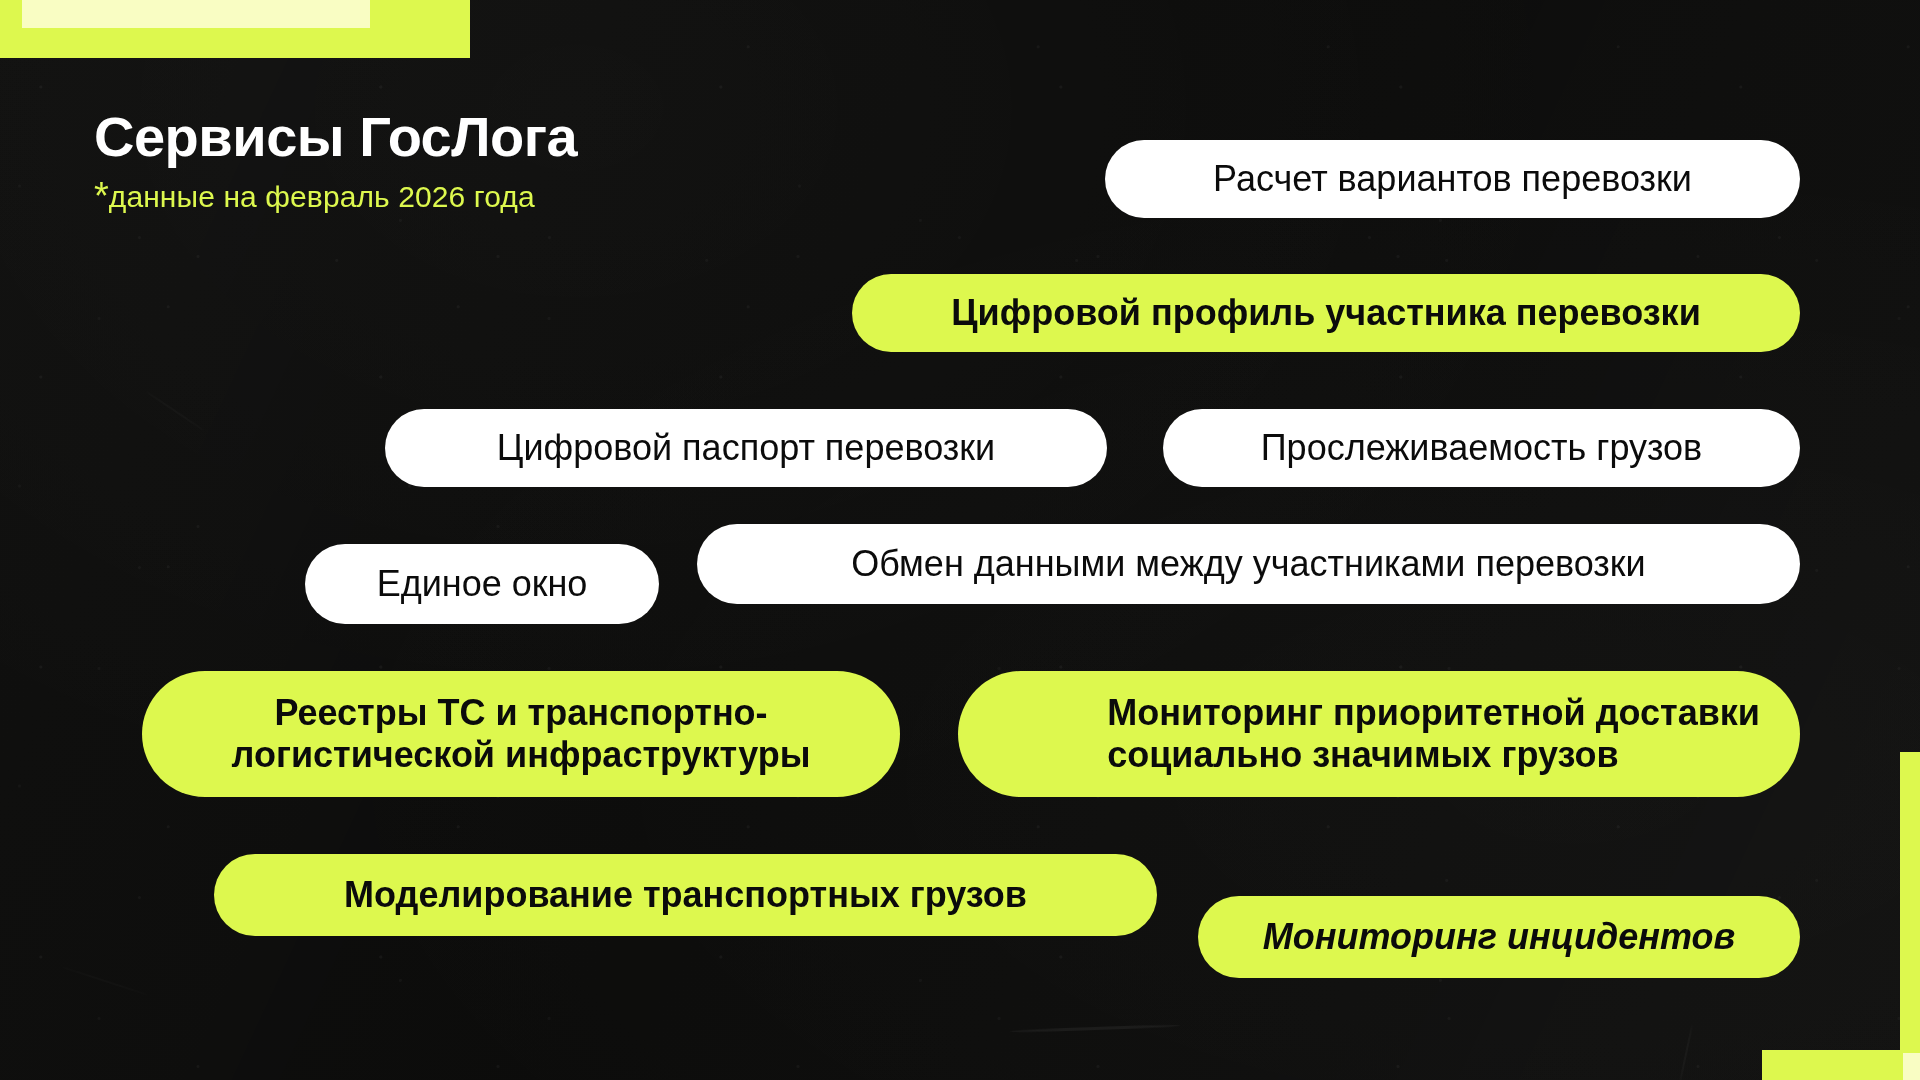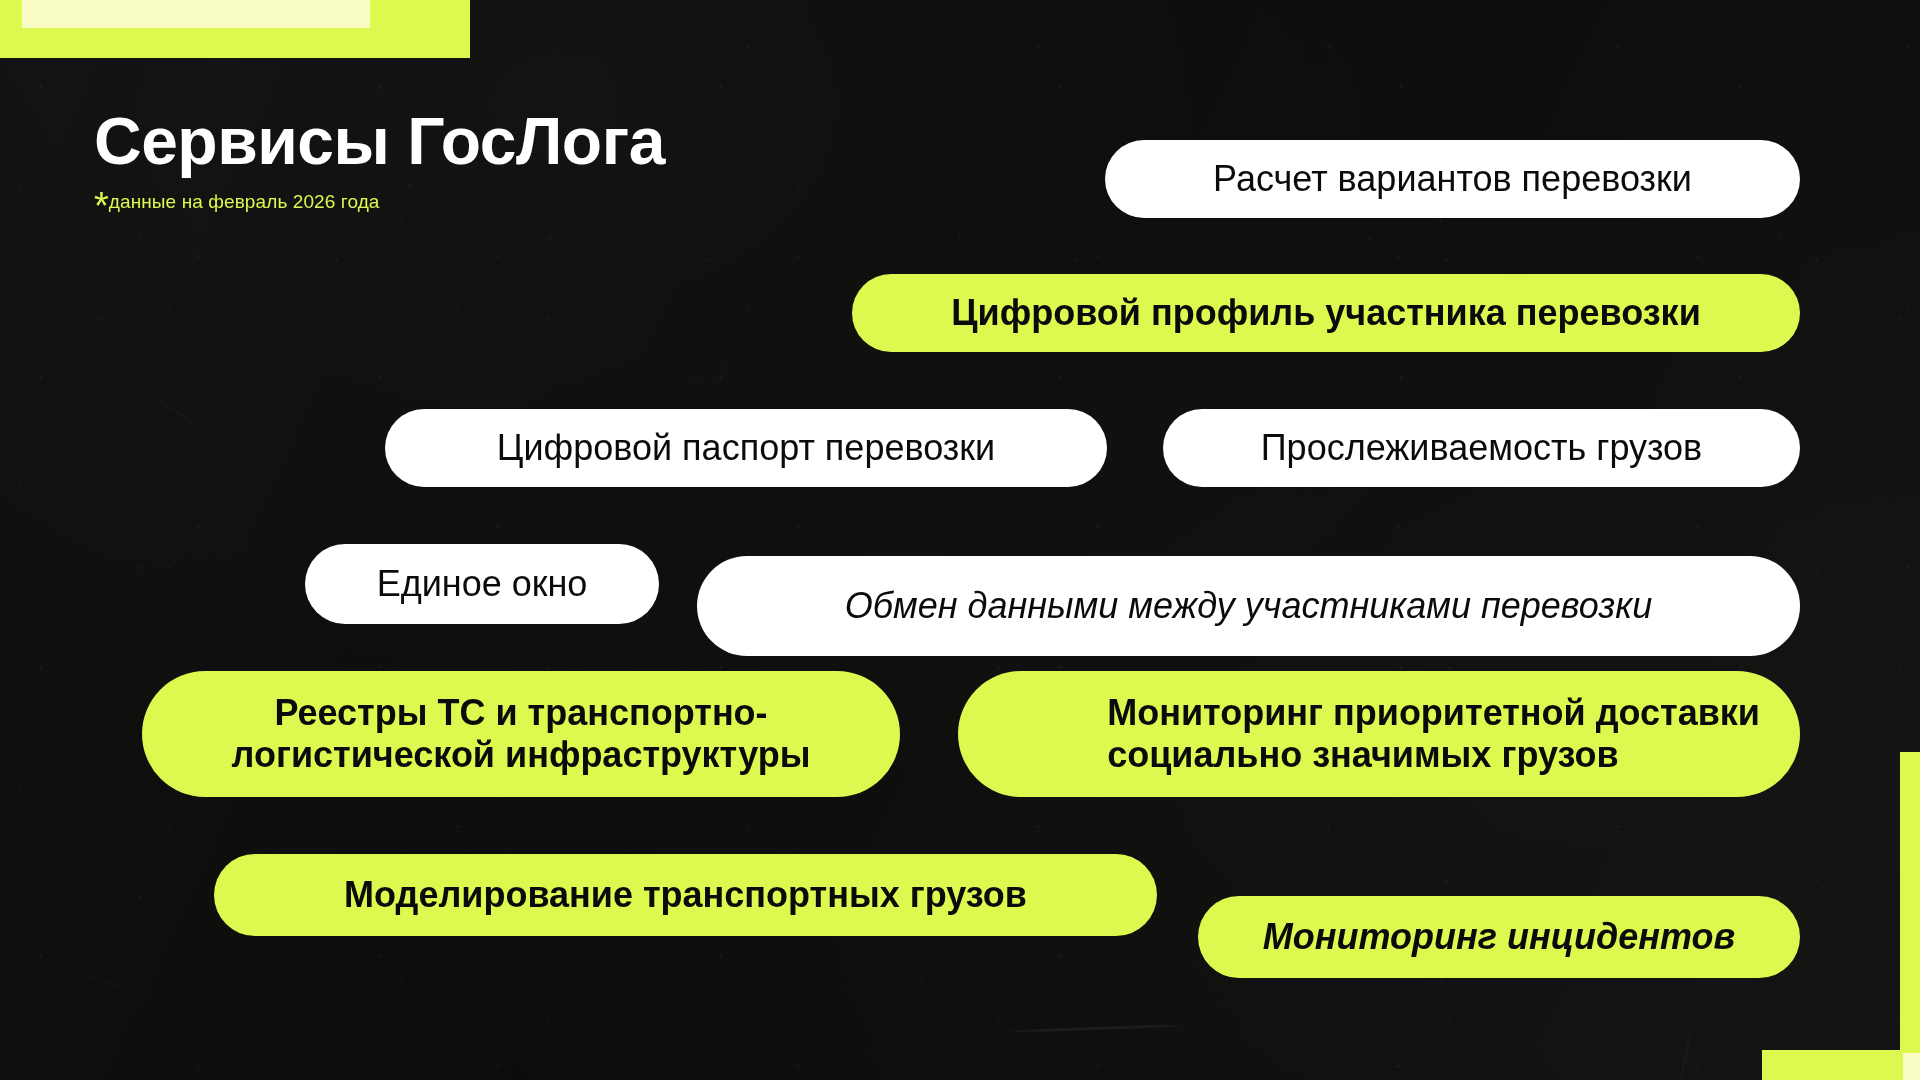--- a/index.html
+++ b/index.html
@@ -95,42 +95,42 @@
     --cream:#f9fdc3;
   }
 
   
   .heading {
     position:absolute;
     left:94px;
     top:108px;
   }
   .page-title {
-    font-size:66px;
+    font-size:56px;
     font-weight:bold;
     color:#ffffff;
     letter-spacing:-.5px;
     line-height:1.02;
     white-space:nowrap;
   }
   .subtitle {
     margin-top:6px;
     display:flex;
     align-items:flex-start;
     color:var(--lime);
     white-space:nowrap;
   }
   .subtitle .asterisk {
     font-size:38px;
     line-height:1;
     position:relative;
     top:6px;
   }
   .subtitle .sub-text {
-    font-size:19px;
+    font-size:30px;
     line-height:1;
     position:relative;
     top:11px;
     letter-spacing:.1px;
   }
 
   
   .pill {
     position:absolute;
     display:flex;
@@ -145,21 +145,21 @@
   .pill.lime  { background:var(--lime); color:#0b0b0b; font-weight:bold; }
   .pill.center { justify-content:center; text-align:center; }
   .pill.right  { justify-content:flex-end; text-align:left; }
 
   
   #pill-raschet          { left:1105px; top:140px;  width:695px;  height:78px; }
   #pill-cifrovoy-profil  { left:852px;  top:274px;  width:948px;  height:78px; }
   #pill-cifrovoy-pasport { left:385px;  top:409px;  width:722px;  height:78px; }
   #pill-proslezhivaemost { left:1163px; top:409px;  width:637px;  height:78px;text-align:center; }
   #pill-edinoe-okno      { left:305px;  top:544px;  width:354px;  height:80px; }
-  #pill-obmen-dannymi    { left:697px;  top:556px;  width:1103px; height:100px;font-style:italic; }
+  #pill-obmen-dannymi    { left:697px;  top:524px;  width:1103px; height:80px; }
   #pill-reestry          { left:142px;  top:671px;  width:758px;  height:126px; }
   #pill-monitoring-prior { left:958px;  top:671px;  width:842px;  height:126px; }
   #pill-modelirovanie    { left:214px;  top:854px;  width:943px;  height:82px; }
   #pill-monitoring-inc   { left:1198px; top:896px;  width:602px;  height:82px;font-style:italic; }
 </style>
 </head>
 <body>
 
 <div id="slide" style="background: rgb(14, 14, 13);">
 

